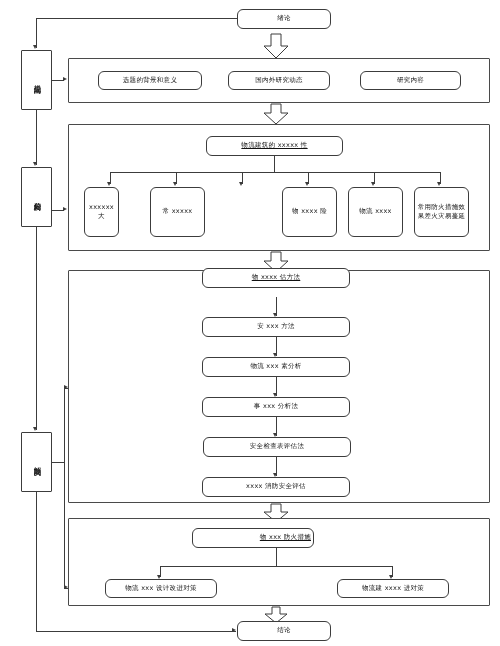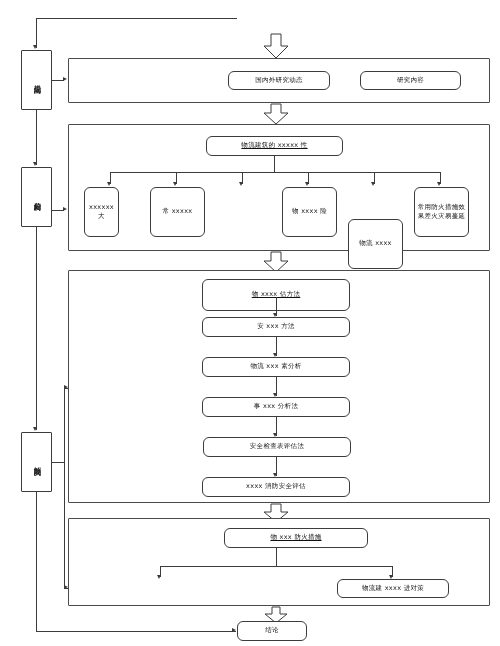--- a/index.html
+++ b/index.html
@@ -67,20 +67,23 @@
 
   
   .blockarrow{position:absolute;}
   .blockarrow svg{display:block;}
 </style>
 </head>
 <body>
 
 <div id="root">
 
+  <div class="abs rbox" style="left:237px;top:9px;width:94px;height:20px;">
+    <span class="t">绪论</span>
+  </div>
 
   <div class="ln lnh" style="left:36px;top:18px;width:201px;"></div>
   <div class="ln lnv" style="left:36px;top:18px;height:30px;"></div>
   <div class="ah-down" style="left:33.4px;top:45px;"></div>
 
   <div class="blockarrow" style="left:262px;top:33px;">
     <svg width="28" height="26" viewBox="0 0 28 26">
       <polygon points="9,1 19,1 19,13 26,13 14,25 2,13 9,13" fill="#ffffff" stroke="#3c3c3c" stroke-width="1"></polygon>
     </svg>
   </div>
@@ -90,20 +93,23 @@
   </div>
 
   <div class="ln lnh" style="left:52px;top:80px;width:12px;"></div>
   <div class="ah-right" style="left:63px;top:77.4px;"></div>
 
   <div class="ln lnv" style="left:36px;top:110px;height:55px;"></div>
   <div class="ah-down" style="left:33.4px;top:162px;"></div>
 
   <div class="abs sbox" style="left:68px;top:58px;width:422px;height:45px;"></div>
 
+  <div class="abs rbox" style="left:98px;top:71px;width:104px;height:19px;">
+    <span class="t">选题的背景和意义</span>
+  </div>
   <div class="abs rbox" style="left:228px;top:71px;width:102px;height:19px;">
     <span class="t">国内外研究动态</span>
   </div>
   <div class="abs rbox" style="left:360px;top:71px;width:101px;height:19px;text-align:right;">
     <span class="t">研究内容</span>
   </div>
 
   <div class="blockarrow" style="left:262px;top:103px;">
     <svg width="28" height="22" viewBox="0 0 28 22">
       <polygon points="9,1 19,1 19,10 26,10 14,21 2,10 9,10" fill="#ffffff" stroke="#3c3c3c" stroke-width="1"></polygon>
@@ -143,36 +149,36 @@
 
   <div class="abs rbox" style="left:84px;top:187px;width:35px;height:50px;">
     <span class="t">xxxxxx 大</span>
   </div>
   <div class="abs rbox" style="left:150px;top:187px;width:55px;height:50px;">
     <span class="t">常 xxxxx</span>
   </div>
   <div class="abs rbox" style="left:282px;top:187px;width:55px;height:50px;">
     <span class="t">物 xxxx 险</span>
   </div>
-  <div class="abs rbox" style="left:348px;top:187px;width:55px;height:50px;margin-top:32px;">
+  <div class="abs rbox" style="left:348px;top:187px;width:55px;height:50px;">
     <span class="t">物流 xxxx</span>
   </div>
   <div class="abs rbox" style="left:414px;top:187px;width:55px;height:50px;">
     <span class="t">常用防火措施效果差火灾易蔓延</span>
   </div>
 
   <div class="blockarrow" style="left:262px;top:251px;">
     <svg width="28" height="22" viewBox="0 0 28 22">
       <polygon points="9,1 19,1 19,10 26,10 14,21 2,10 9,10" fill="#ffffff" stroke="#3c3c3c" stroke-width="1"></polygon>
     </svg>
   </div>
 
   <div class="abs sbox" style="left:68px;top:270px;width:422px;height:233px;"></div>
 
-  <div class="abs rbox under" style="left:202px;top:279px;width:148px;height:32px;">
+  <div class="abs rbox under" style="left:202px;top:268px;width:148px;height:20px;">
     <span class="t">物 xxxx 估方法</span>
   </div>
   <div class="ln lnv" style="left:276px;top:297px;height:19px;"></div>
   <div class="ah-down" style="left:273.4px;top:313px;"></div>
 
   <div class="abs rbox" style="left:202px;top:317px;width:148px;height:20px;">
     <span class="t">安 xxx 方法</span>
   </div>
   <div class="ln lnv" style="left:276px;top:337px;height:19px;"></div>
   <div class="ah-down" style="left:273.4px;top:353px;"></div>
@@ -215,38 +221,41 @@
   <div class="ah-right" style="left:64px;top:385.4px;"></div>
   <div class="ln lnh" style="left:64px;top:588px;width:4px;"></div>
   <div class="ah-right" style="left:64px;top:585.4px;"></div>
 
   <div class="ln lnv" style="left:36px;top:492px;height:139px;"></div>
   <div class="ln lnh" style="left:36px;top:631px;width:200px;"></div>
   <div class="ah-right" style="left:232px;top:628.4px;"></div>
 
   <div class="abs sbox" style="left:68px;top:518px;width:422px;height:88px;"></div>
 
-  <div class="abs rbox under" style="left:224px;top:528px;width:144px;height:20px;">
+  <div class="abs rbox under" style="left:192px;top:528px;width:122px;height:20px;justify-content:flex-end;">
     <span class="t">物 xxx 防火措施</span>
   </div>
 
   <div class="ln lnv" style="left:276px;top:548px;height:18px;"></div>
   <div class="ln lnh" style="left:160px;top:566px;width:232px;"></div>
   <div class="ln lnv" style="left:160px;top:566px;height:11px;"></div>
   <div class="ah-down" style="left:157.4px;top:575px;"></div>
   <div class="ln lnv" style="left:392px;top:566px;height:11px;"></div>
   <div class="ah-down" style="left:389.4px;top:575px;"></div>
 
+  <div class="abs rbox" style="left:105px;top:579px;width:112px;height:19px;">
+    <span class="t">物流 xxx 设计改进对策</span>
+  </div>
   <div class="abs rbox" style="left:337px;top:579px;width:112px;height:19px;">
     <span class="t">物流建 xxxx 进对策</span>
   </div>
 
   <div class="blockarrow" style="left:262px;top:606px;">
     <svg width="28" height="18" viewBox="0 0 28 18">
       <polygon points="10,1 18,1 18,8 25,8 14,17 3,8 10,8" fill="#ffffff" stroke="#3c3c3c" stroke-width="1"></polygon>
     </svg>
   </div>
 
-  <div class="abs rbox" style="left:237px;top:621px;width:70px;height:20px;">
+  <div class="abs rbox" style="left:237px;top:621px;width:94px;height:20px;">
     <span class="t">结论</span>
   </div>
 
 </div>
 
 </body></html>

